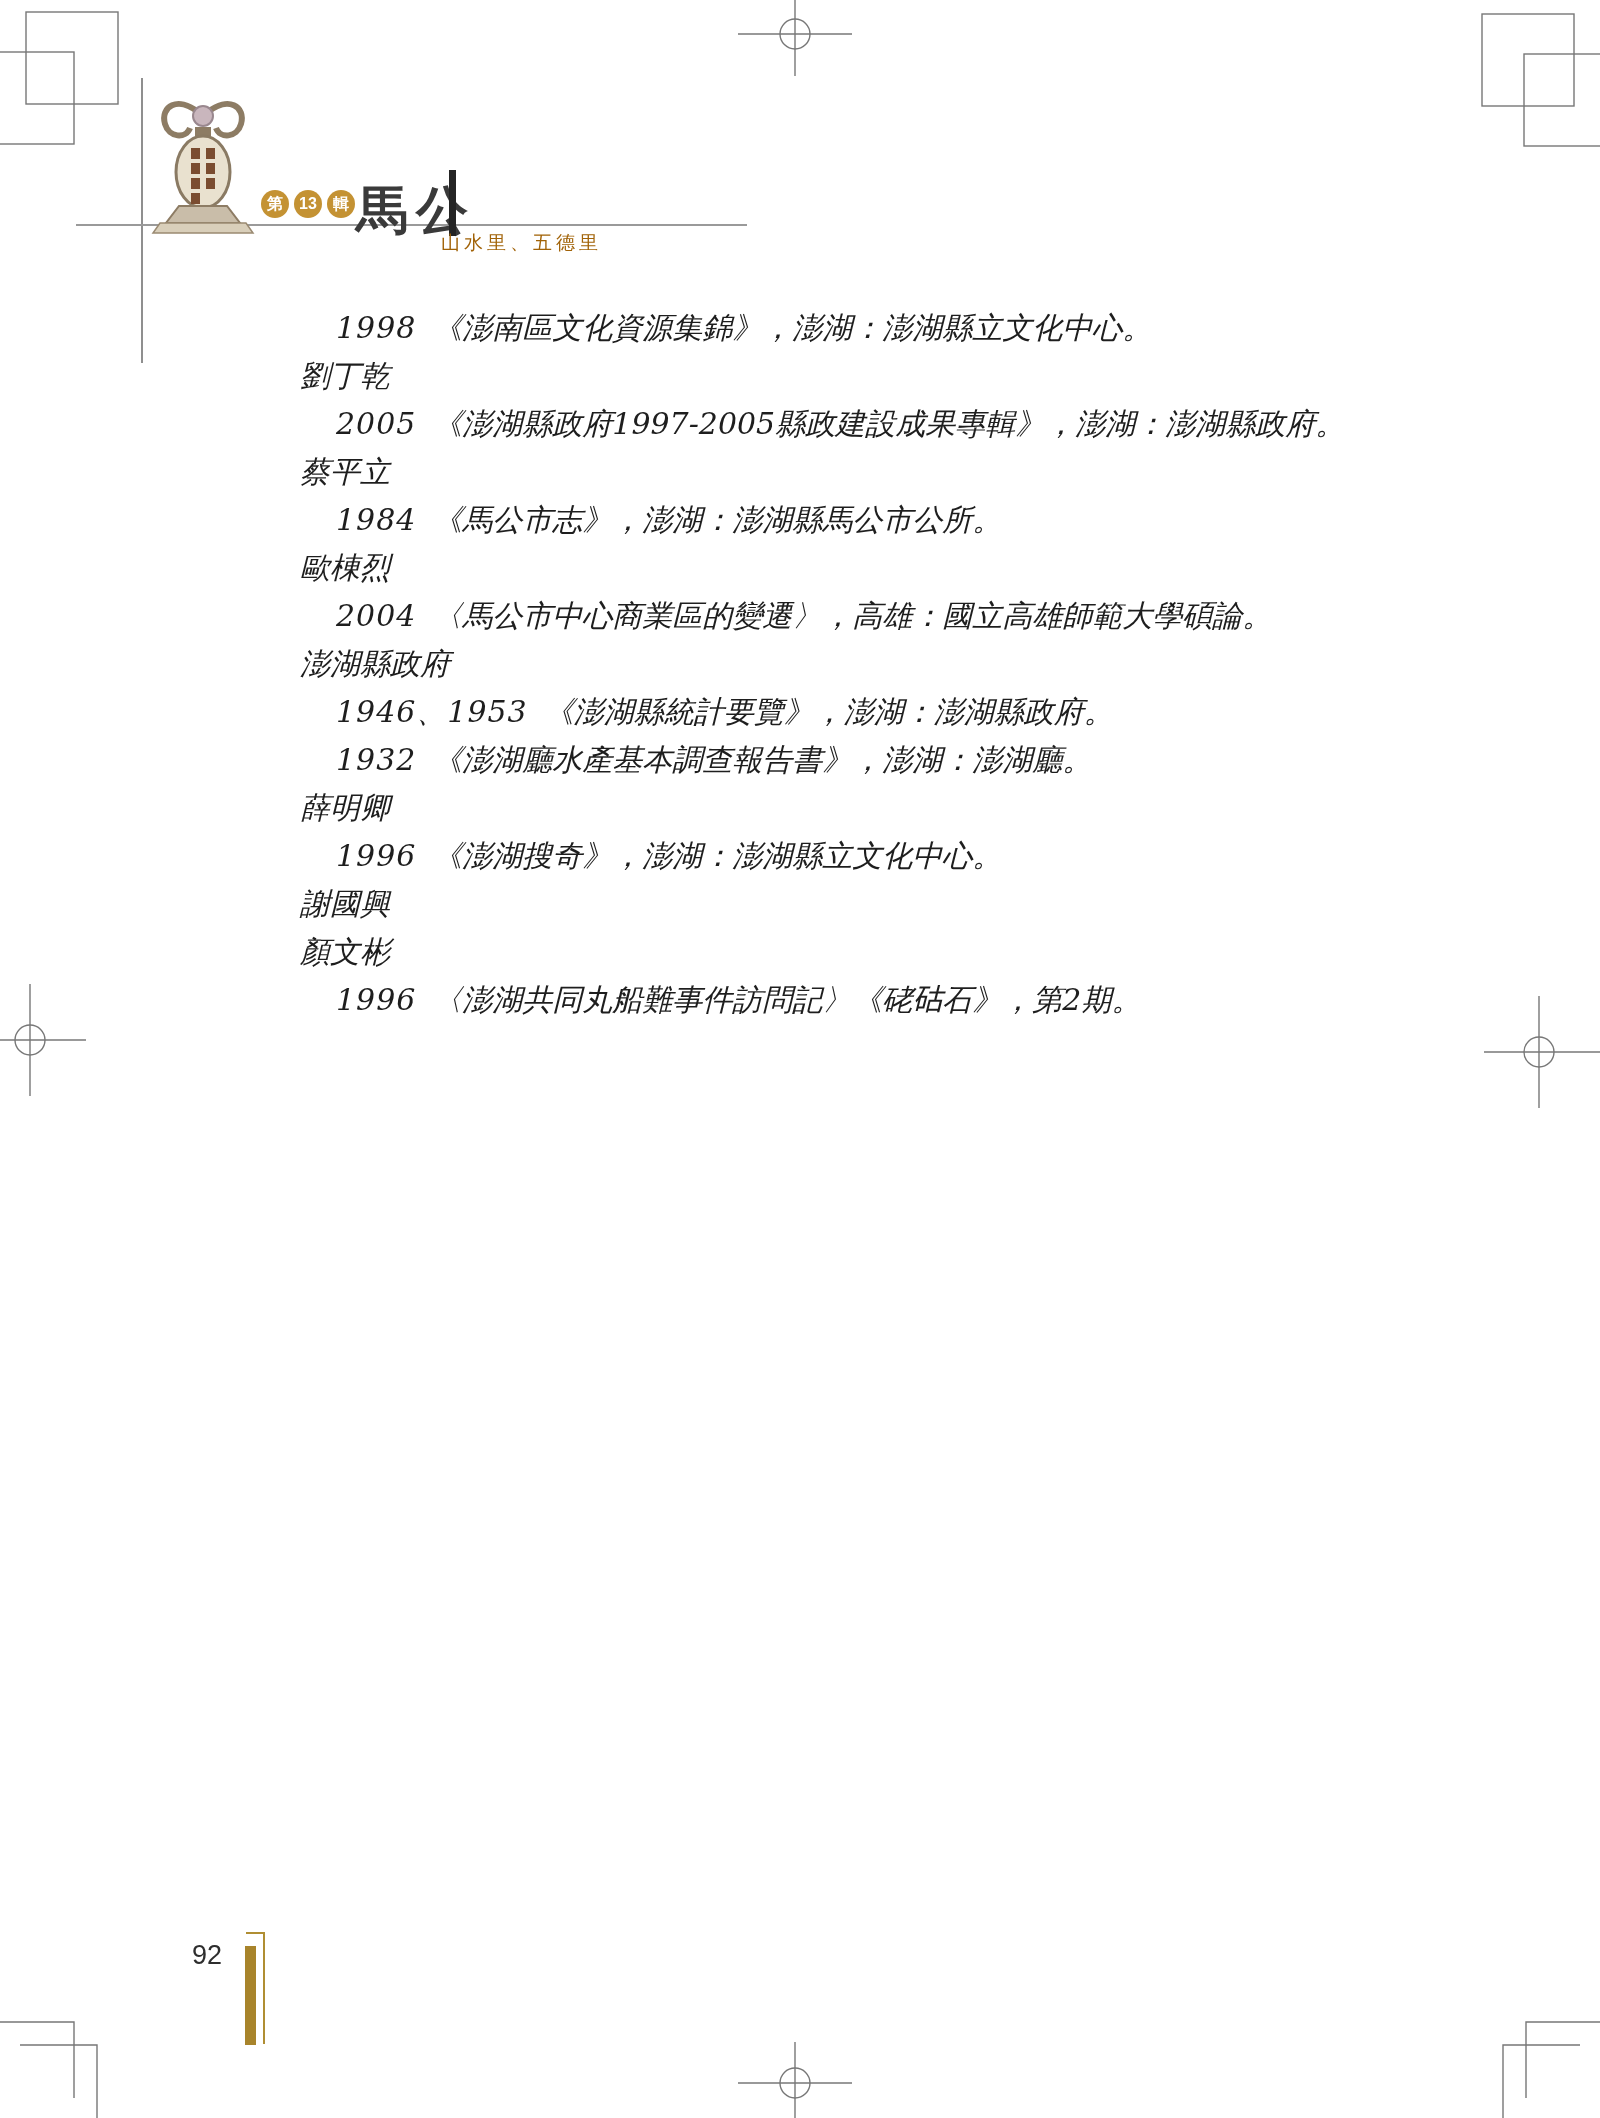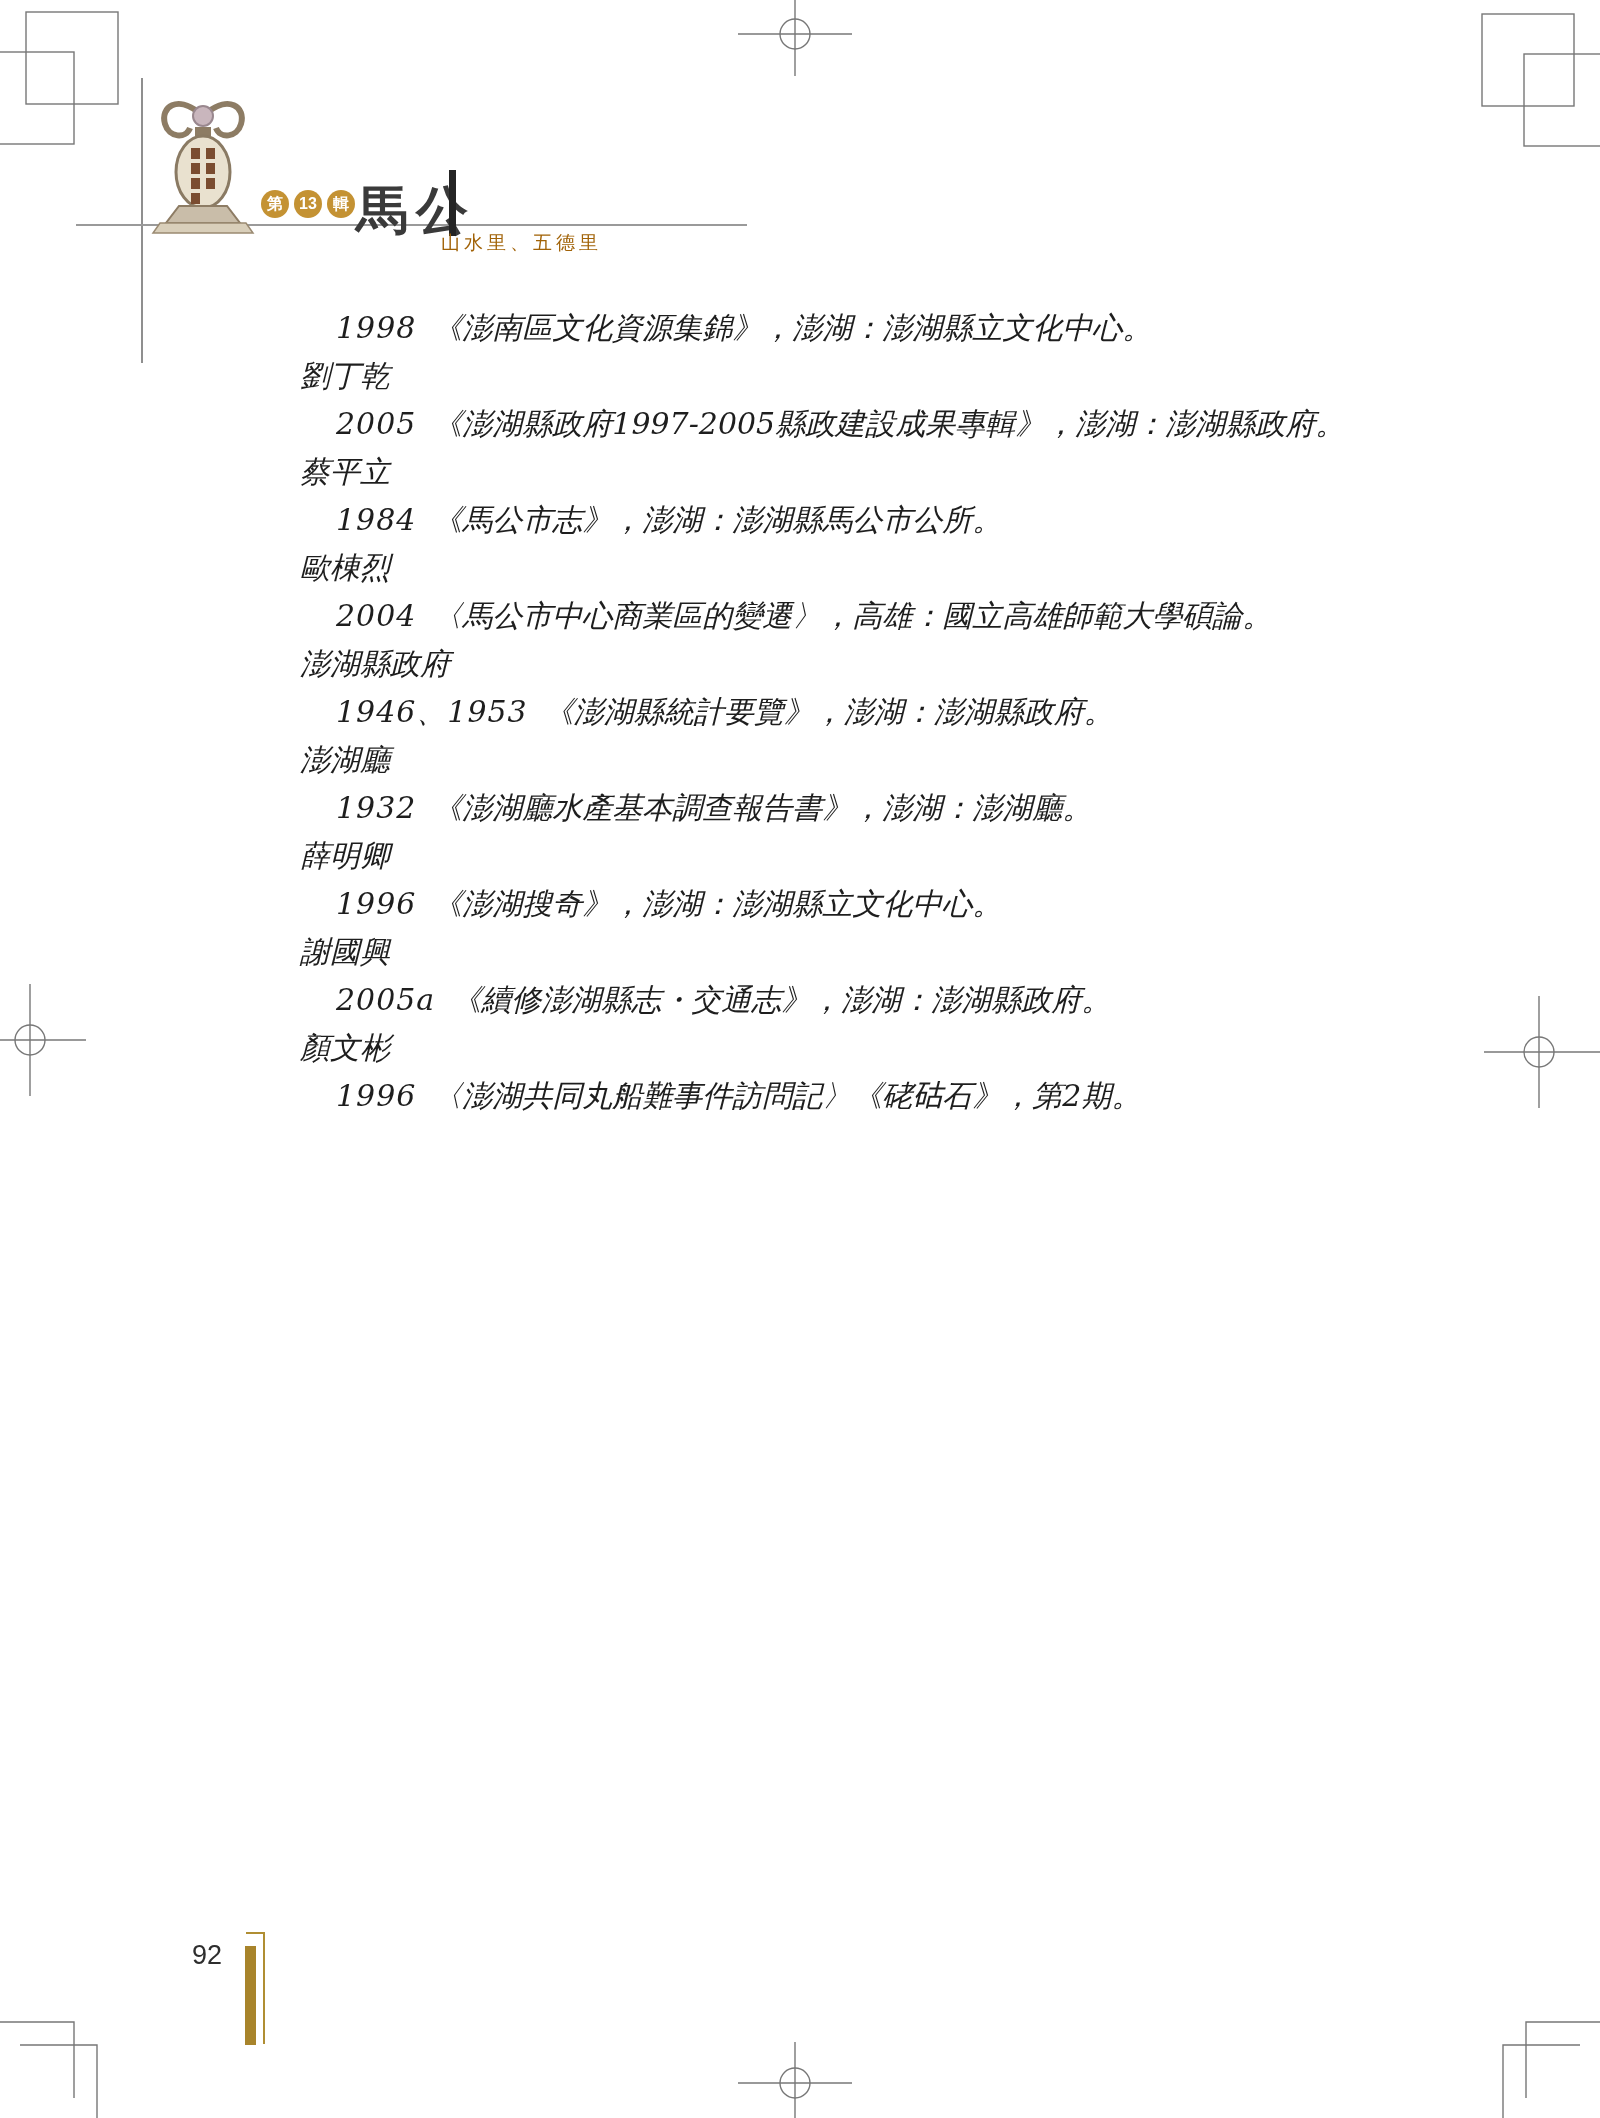--- a/index.html
+++ b/index.html
@@ -142,32 +142,28 @@
       <span class="year">1984</span><span>《馬公市志》，澎湖：澎湖縣馬公市公所。</span>
     </div>
     <div class="line author">歐棟烈</div>
     <div class="line item">
       <span class="year">2004</span><span>〈馬公市中心商業區的變遷〉，高雄：國立高雄師範大學碩論。</span>
     </div>
     <div class="line author">澎湖縣政府</div>
     <div class="line item">
       <span class="year">1946、1953</span><span>《澎湖縣統計要覽》，澎湖：澎湖縣政府。</span>
     </div>
-    <div class="line author">澎湖廳</div>
     <div class="line item">
       <span class="year">1932</span><span>《澎湖廳水產基本調查報告書》，澎湖：澎湖廳。</span>
     </div>
     <div class="line author">薛明卿</div>
     <div class="line item">
       <span class="year">1996</span><span>《澎湖搜奇》，澎湖：澎湖縣立文化中心。</span>
     </div>
     <div class="line author">謝國興</div>
-    <div class="line item">
-      <span class="year">2005a</span><span>《續修澎湖縣志・交通志》，澎湖：澎湖縣政府。</span>
-    </div>
     <div class="line author">顏文彬</div>
     <div class="line item">
       <span class="year">1996</span><span>〈澎湖共同丸船難事件訪問記〉《硓𥑮石》，第2期。</span>
     </div>
   </div>
 
   <div class="pagenum">92</div>
   <div class="pagebar-line"></div>
   <div class="pagebar"></div>
 

